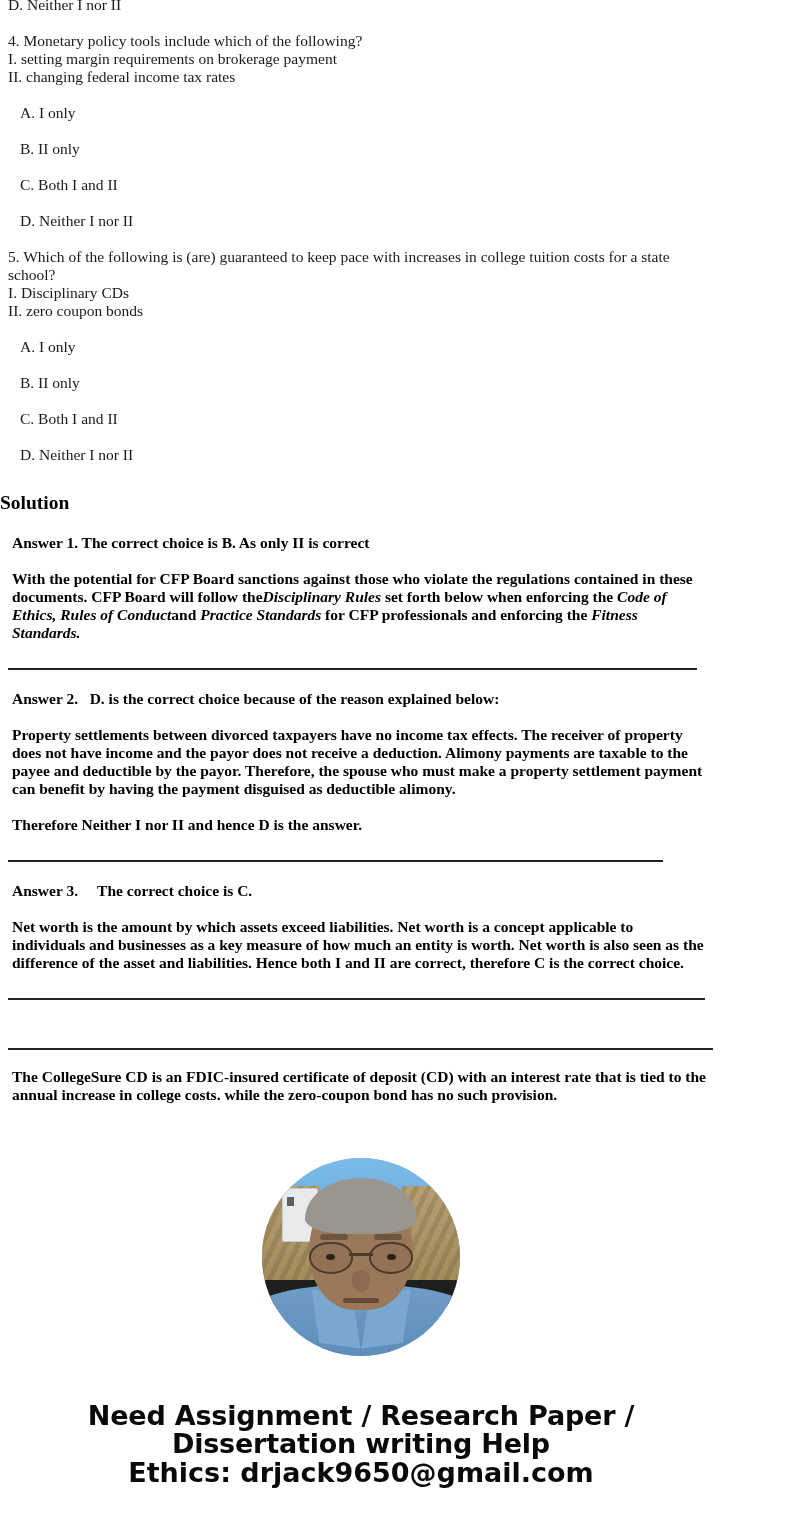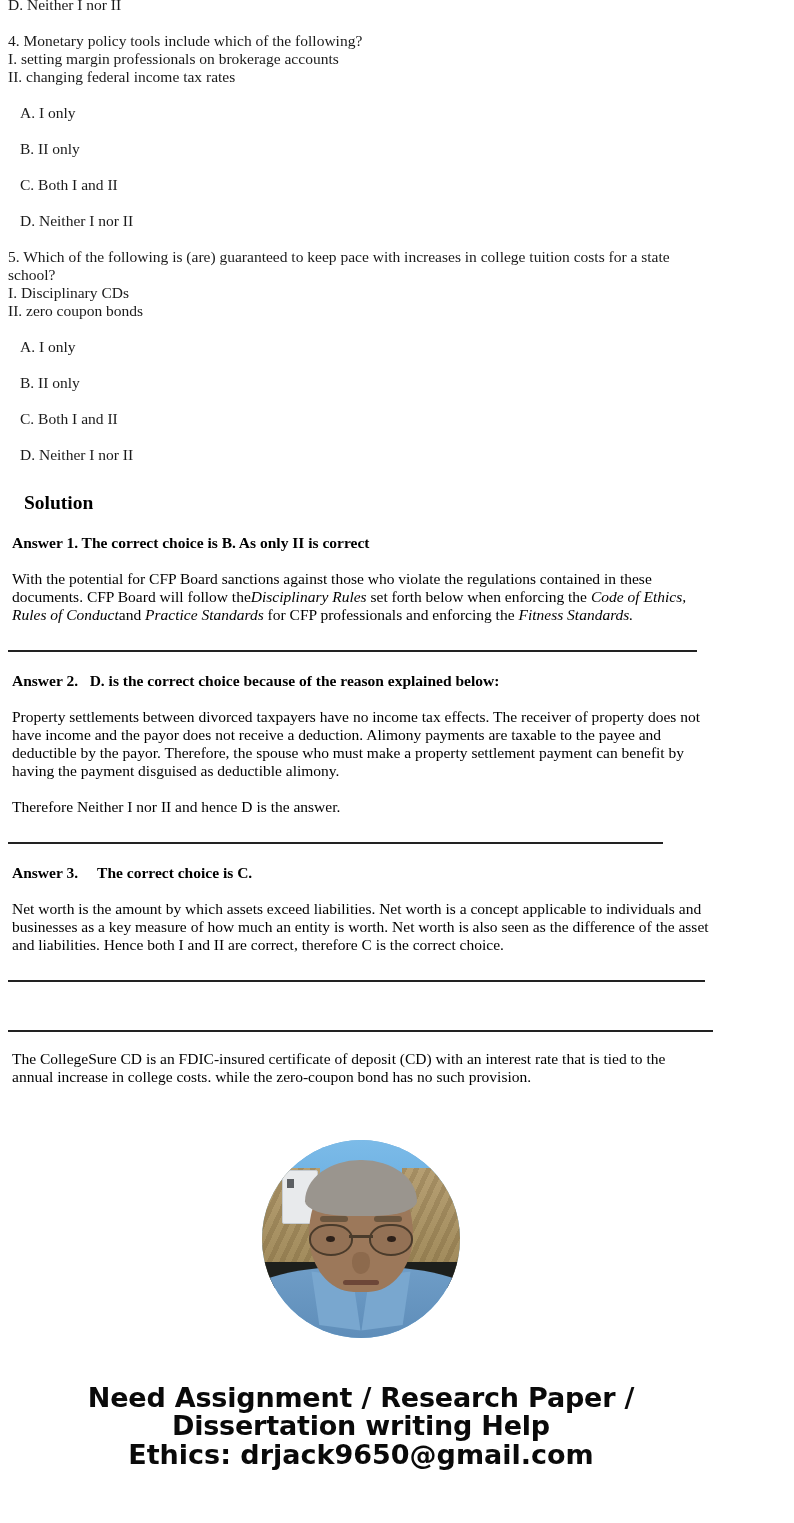--- a/index.html
+++ b/index.html
@@ -47,39 +47,39 @@
     margin: 18px 0 0 12px;
     color: #1a1a1a;
   }
 
   
   .sol-heading {
     font-size: 19.5px;
     font-weight: bold;
     line-height: 22px;
     margin: 28px 0 0 0;
-    padding: 0 24px;
+    padding: 0 0;
     color: #000;
   }
 
   
   .ans-block {
     padding: 0 12px;
   }
   .ans-title {
     font-size: 15.5px;
     font-weight: bold;
     line-height: 18px;
     margin: 20px 0 0 0;
     color: #000;
     white-space: pre-wrap;
   }
   .ans-body {
     font-size: 15.5px;
-    font-weight: normal;
+    font-weight: bold;
     line-height: 18px;
     margin: 18px 0 0 0;
     color: #000;
     text-align: left;
   }
   .ans-body em, .ans-title em {
     font-style: italic;
   }
 
   
@@ -269,21 +269,21 @@
 <body>
 
 <div class="page">
 
   <div class="qwrap">
     <p class="qline first">D. Neither I nor II</p>
   </div>
 
   <div class="qwrap qgroup">
     <p class="qline">4. Monetary policy tools include which of the following?</p>
-    <p class="qline">I. setting margin professionals on brokerage accounts</p>
+    <p class="qline">I. setting margin requirements on brokerage payment</p>
     <p class="qline">II. changing federal income tax rates</p>
     <p class="qopt">A. I only</p>
     <p class="qopt">B. II only</p>
     <p class="qopt">C. Both I and II</p>
     <p class="qopt">D. Neither I nor II</p>
   </div>
 
   <div class="qwrap qgroup">
     <p class="qline">5. Which of the following is (are) guaranteed to keep pace with increases in college tuition costs for a state school?</p>
     <p class="qline">I. Disciplinary CDs</p>

